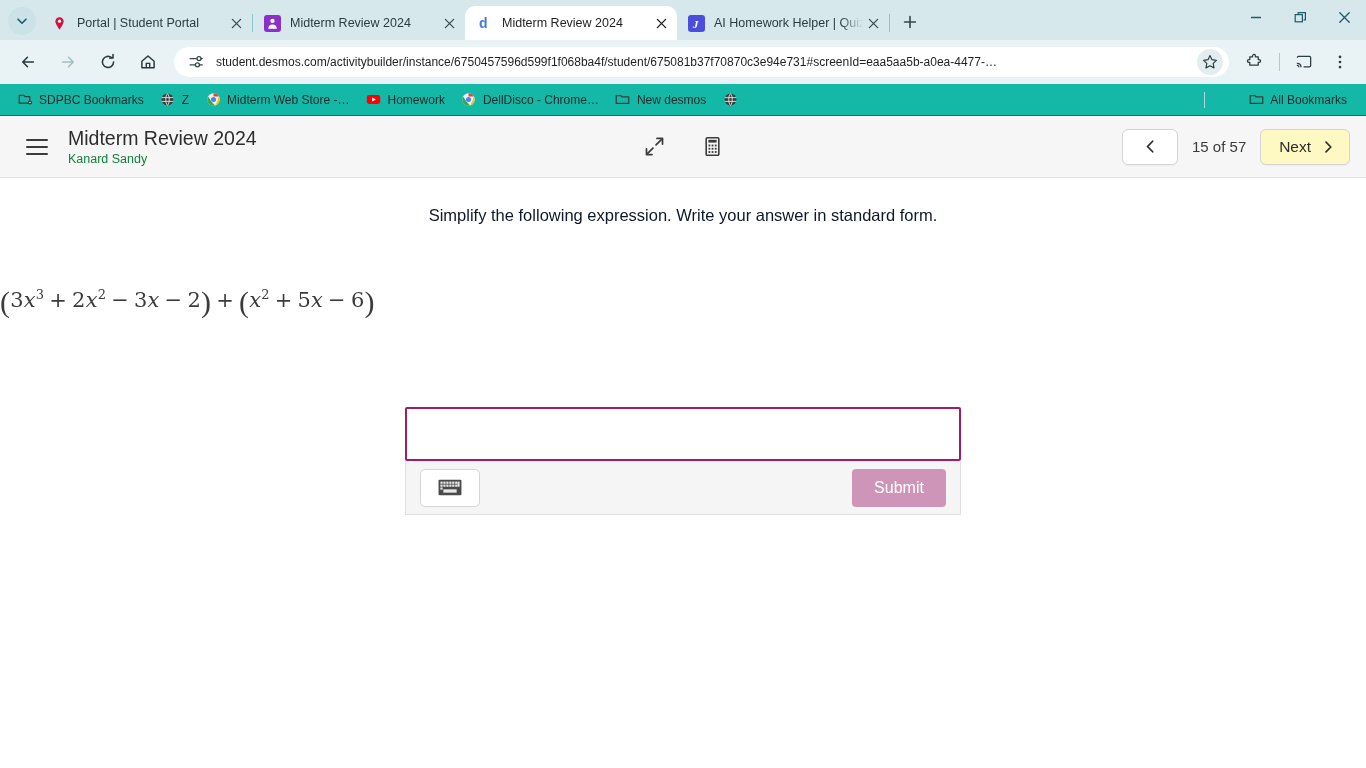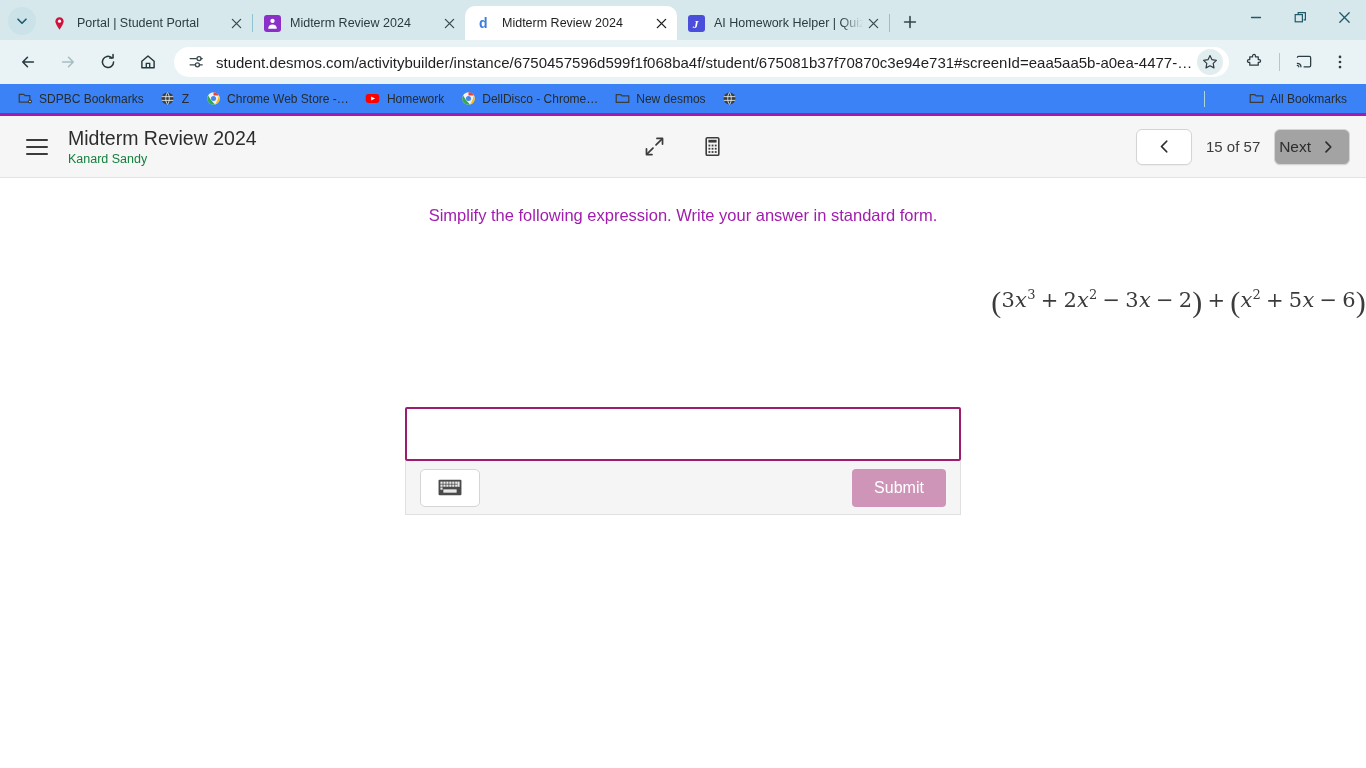--- a/index.html
+++ b/index.html
@@ -143,21 +143,21 @@
   }
   .omnibox .siteinfo {
     width: 20px; height: 20px;
     flex: 0 0 auto;
     display: flex; align-items: center; justify-content: center;
     margin-right: 10px;
     cursor: pointer;
   }
   .omnibox .urltext {
     flex: 1 1 auto;
-    font-size: 15px;
+    font-size: 12px;
     color: #1f1f1f;
     white-space: nowrap;
     overflow: hidden;
     text-overflow: ellipsis;
     min-width: 0;
   }
   .starbtn {
     width: 26px; height: 26px;
     flex: 0 0 auto;
     border-radius: 50%;
@@ -176,26 +176,26 @@
   .tb-sep {
     width: 1px; height: 18px;
     background: #9ed0da;
     margin: 0 6px;
     flex: 0 0 auto;
   }
 
   
   .bookmarks {
     height: 32px;
-    background: #3b82f6;
+    background: #14b8a6;
     display: flex;
     align-items: center;
     padding: 0 10px;
     flex: 0 0 auto;
-    border-bottom: 3px solid #a21caf;
+    border-bottom: 1px solid #a21caf;
   }
   .bm {
     display: flex;
     align-items: center;
     height: 24px;
     padding: 0 7px;
     margin-right: 2px;
     border-radius: 5px;
     font-size: 12px;
     color: #252b2e;
@@ -303,50 +303,49 @@
     box-shadow: 0 1px 1px rgba(0,0,0,0.04);
   }
   .page-count {
     font-size: 15px;
     color: #3c3c3c;
     min-width: 66px;
     text-align: center;
   }
   .nextbtn {
     height: 36px;
-    padding: 0 14px 0 4px;
+    padding: 0 14px 0 18px;
     border: 1px solid #d4d4d4;
     border-radius: 6px;
-    background: #a3a3a3;
+    background: #fef9c3;
     display: flex;
     align-items: center;
     gap: 10px;
     font-size: 15.5px;
     color: #2d2d2d;
     cursor: pointer;
     box-shadow: 0 1px 1px rgba(0,0,0,0.04);
   }
 
   
   .body {
     flex: 1 1 auto;
     padding-top: 26px;
     overflow: hidden;
   }
   .prompt {
     text-align: center;
     font-size: 16.5px;
-    color: #a21caf;
+    color: #0f172a;
     line-height: 1.4;
   }
   .expr-wrap {
-    text-align: right;
+    text-align: left;
     margin-top: 58px;
     height: 60px;
-    padding-left: 48px;
   }
   .mathexpr {
     display: inline-block;
     font-family: "DejaVu Serif", "Liberation Serif", serif;
     font-size: 21px;
     color: #3b3b3b;
     letter-spacing: 0.2px;
     white-space: nowrap;
   }
   .mathexpr .paren {
@@ -604,21 +603,21 @@
     <div class="bm">
       <span class="bmicon">
         <svg width="15" height="15" viewBox="0 0 16 16">
           <circle cx="8" cy="8" r="6.6" fill="#f2f2f2"></circle>
           <path d="M8 1.4 A6.6 6.6 0 0 1 13.7 4.7 H8 Z" fill="#ea4335"></path>
           <path d="M13.7 4.7 A6.6 6.6 0 0 1 9.6 14.4 L12.4 9.3 Z" fill="#fbbc05"></path>
           <path d="M9.6 14.4 A6.6 6.6 0 0 1 2.3 4.7 L5.3 9.6 Z" fill="#34a853"></path>
           <circle cx="8" cy="8" r="2.7" fill="#4285f4"></circle>
         </svg>
       </span>
-      <span>Chrome Web Store -…</span>
+      <span>Midterm Web Store -…</span>
     </div>
 
     <div class="bm">
       <span class="bmicon">
         <svg width="15" height="15" viewBox="0 0 16 16">
           <rect x="0.8" y="3.3" width="14.4" height="9.4" rx="2.6" fill="#ff0000"></rect>
           <path d="M6.5 5.9 L10.7 8 L6.5 10.1 Z" fill="#ffffff"></path>
         </svg>
       </span>
       <span>Homework</span>

